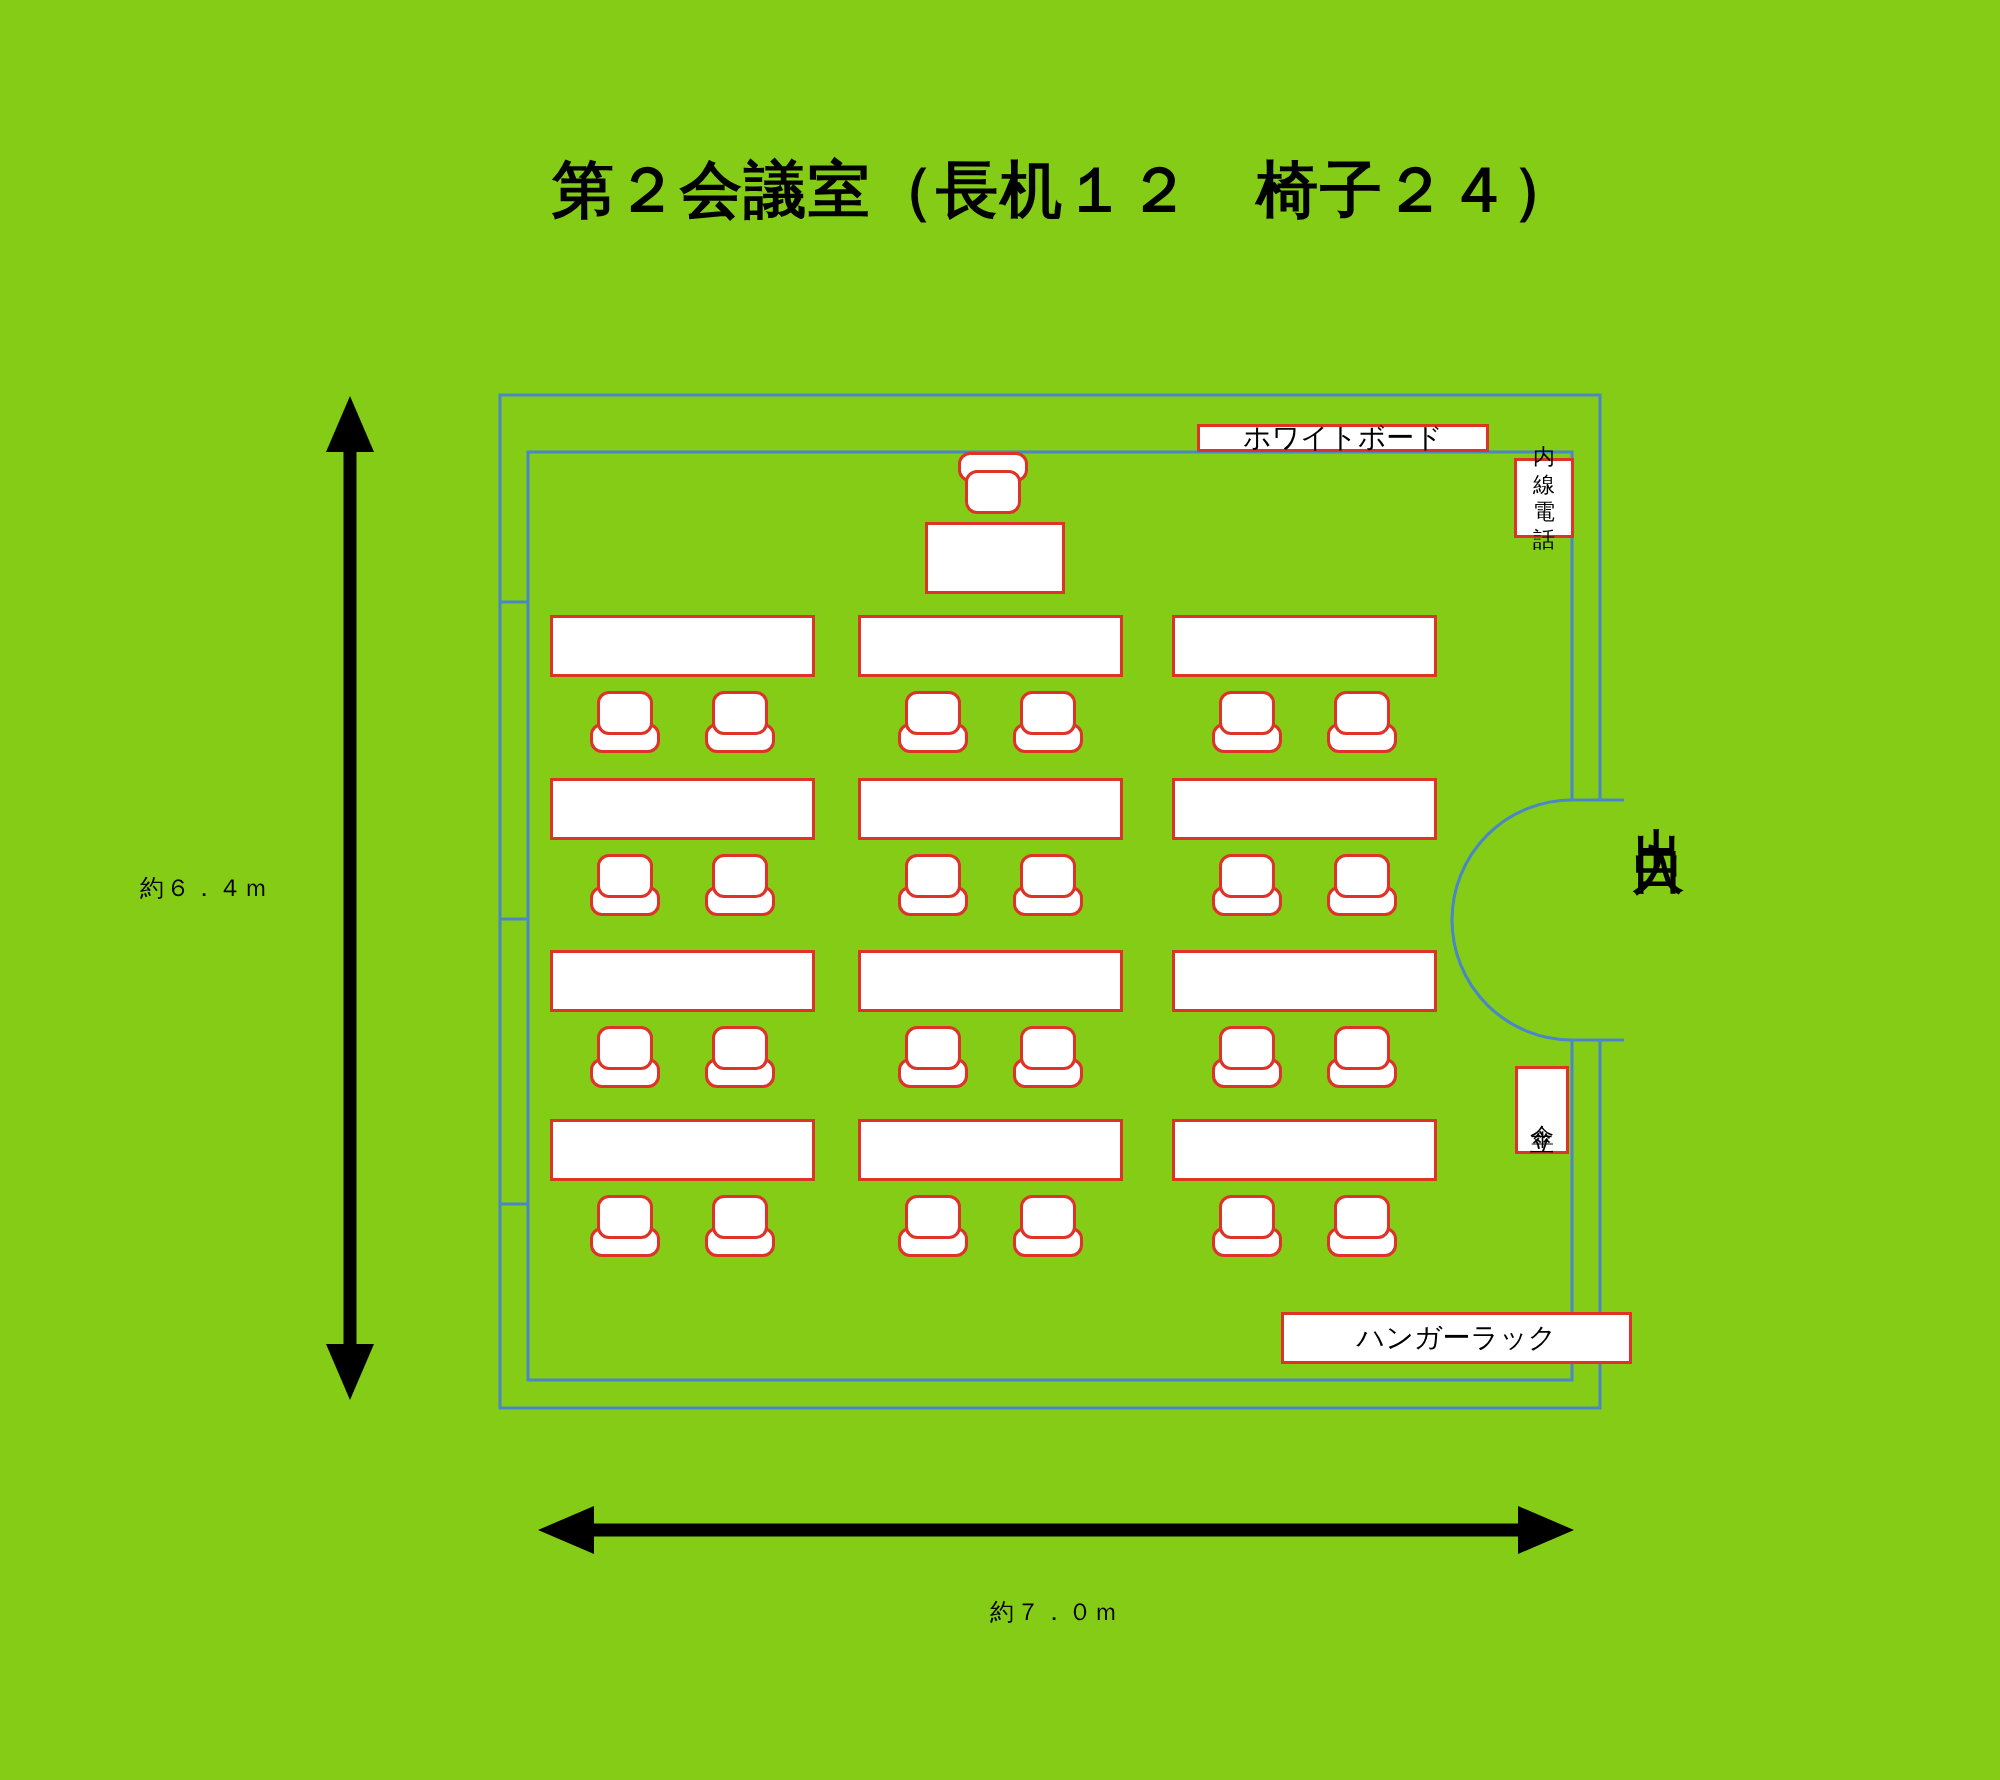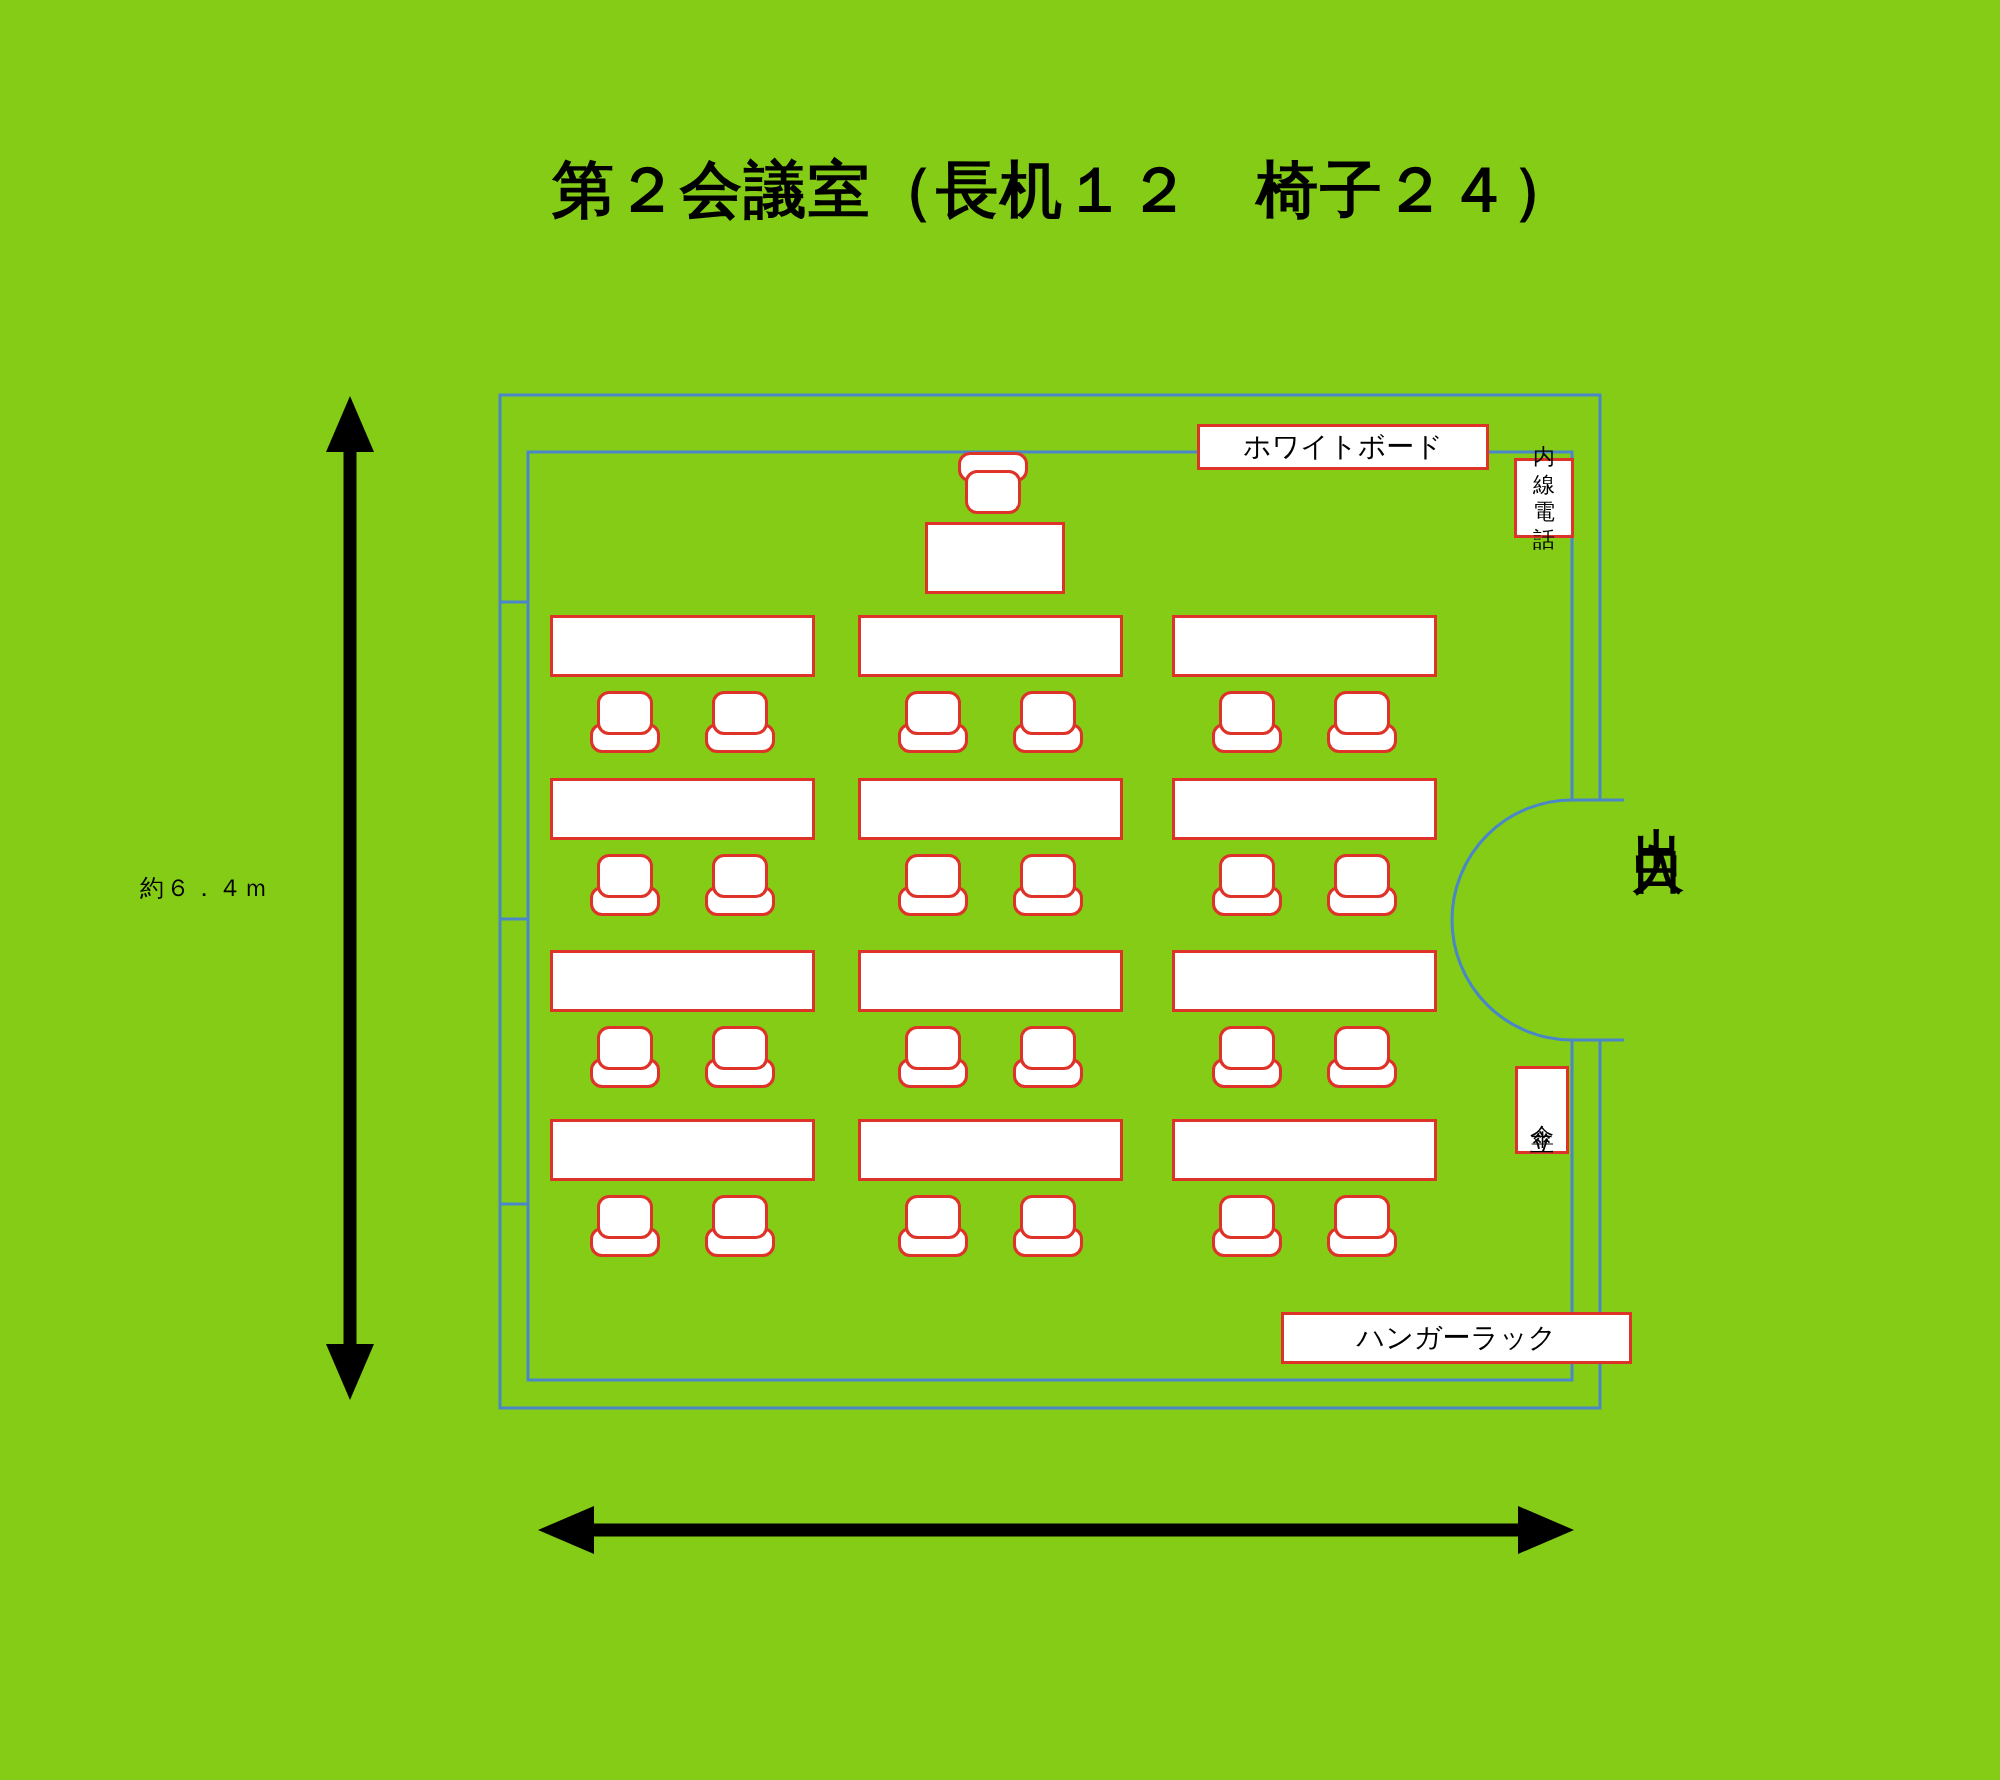--- a/index.html
+++ b/index.html
@@ -38,21 +38,21 @@
     border:3px solid var(--furn,#dd3328);border-radius:12px;background:#fff;
   }
   .chair.flipped{transform:rotate(180deg);}
 
   .label-box{
     position:absolute;box-sizing:border-box;z-index:2;
     border:3px solid var(--furn,#dd3328);background:#fff;
     display:flex;align-items:center;justify-content:center;
     text-align:center;
   }
-  #whiteboard-label{left:1197px;top:424px;width:292px;height:46px;font-size:28px;}
+  #whiteboard-label{left:1197px;top:424px;width:292px;height:28px;font-size:28px;}
   #intercom-label{left:1514px;top:458px;width:60px;height:80px;font-size:22px;line-height:1.25;word-break:break-all;padding:16px;}
   #umbrella-label{left:1515px;top:1066px;width:54px;height:88px;font-size:24px;writing-mode:vertical-rl;letter-spacing:4px;}
   #hanger-label{left:1281px;top:1312px;width:351px;height:52px;font-size:28px;}
 
   #entrance-label{
     position:absolute;left:1626px;top:788px;z-index:2;
     writing-mode:vertical-rl;font-size:50px;font-weight:bold;letter-spacing:14px;
   }
 
   .dim-label{position:absolute;font-size:24px;z-index:2;letter-spacing:2px;}
@@ -208,14 +208,15 @@
     </div>
 
   <div id="whiteboard-label" class="label-box">ホワイトボード</div>
   <div id="intercom-label" class="label-box">内線電話</div>
   <div id="umbrella-label" class="label-box">傘立</div>
   <div id="hanger-label" class="label-box">ハンガーラック</div>
 
   <div id="entrance-label">出入口</div>
 
   <div id="height-dim-label" class="dim-label">約６．４ｍ</div>
+  <div id="width-dim-label" class="dim-label">約７．０ｍ</div>
 
 </div>
 
 </body></html>

